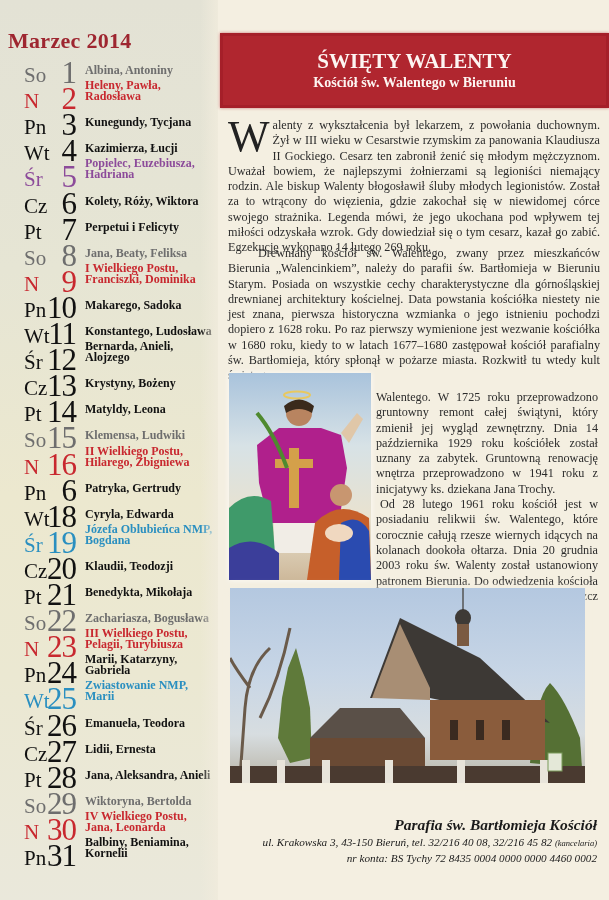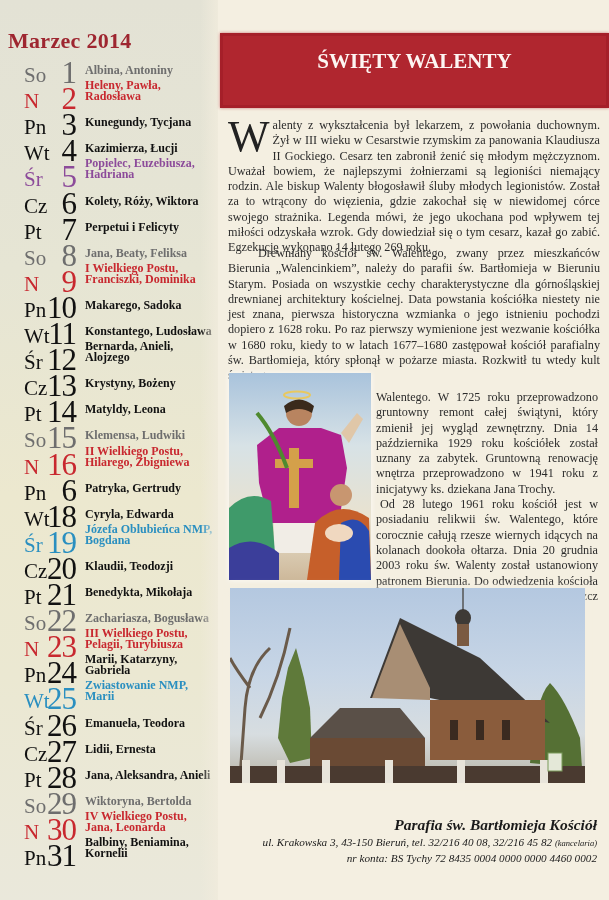--- a/index.html
+++ b/index.html
@@ -235,20 +235,21 @@
       <div class="day-row c-normal" style="top: 845px;">
         <span class="dow">Pn</span>
         <span class="dnum">31</span>
         <span class="names">Balbiny, Beniamina, Kornelii</span>
       </div>
     </div>
 </div>
 
 <div id="header-band">
   <div id="header-title">ŚWIĘTY WALENTY</div>
+  <div id="header-subtitle">Kościół św. Walentego w Bieruniu</div>
 </div>
 
 <div id="para1" class="body-text">
   <span id="dropcap">W</span><span>alenty z wykształcenia był lekarzem, z powołania duchownym. Żył w III wieku w Cesarstwie rzymskim za panowania Klaudiusza II Gockiego. Cesarz ten zabronił żenić się młodym mężczyznom. Uważał bowiem, że najlepszymi żołnierzami są legioniści niemający rodzin. Ale biskup Walenty błogosławił śluby młodych legionistów. Został za to wtrącony do więzienia, gdzie zakochał się w niewidomej córce swojego strażnika. Legenda mówi, że jego ukochana pod wpływem tej miłości odzyskała wzrok. Gdy dowiedział się o tym cesarz, kazał go zabić. Egzekucję wykonano 14 lutego 269 roku.</span>
 </div>
 <div id="para2" class="body-text">Drewniany kościół św. Walentego, zwany przez mieszkańców Bierunia „Walencinkiem”, należy do parafii św. Bartłomieja w Bieruniu Starym. Posiada on wszystkie cechy charakterystyczne dla górnośląskiej drewnianej architektury kościelnej. Data powstania kościółka niestety nie jest znana, pierwsza historyczna wzmianka o jego istnieniu pochodzi dopiero z 1628 roku. Po raz pierwszy wymienione jest wezwanie kościółka w 1680 roku, kiedy to w latach 1677–1680 zastępował kościół parafialny św. Bartłomieja, który spłonął w pożarze miasta. Rozkwitł tu wtedy kult świętego</div>
 <div id="para3" class="body-text">
   <span>Walentego. W 1725 roku przeprowadzono gruntowny remont całej świątyni, który zmienił jej wygląd zewnętrzny. Dnia 14 października 1929 roku kościółek został uznany za zabytek. Gruntowną renowację wnętrza przeprowadzono w 1941 roku z inicjatywy ks. dziekana Jana Trochy.</span>
   <span class="p3b">Od 28 lutego 1961 roku kościół jest w posiadaniu relikwii św. Walentego, które corocznie całują rzesze wiernych idących na kolanach dookoła ołtarza. Dnia 20 grudnia 2003 roku św. Walenty został ustanowiony patronem Bierunia. Do odwiedzenia kościoła zaprasza pątników i turystów ks. proboszcz Walerian Ogierman.</span>
 </div>

